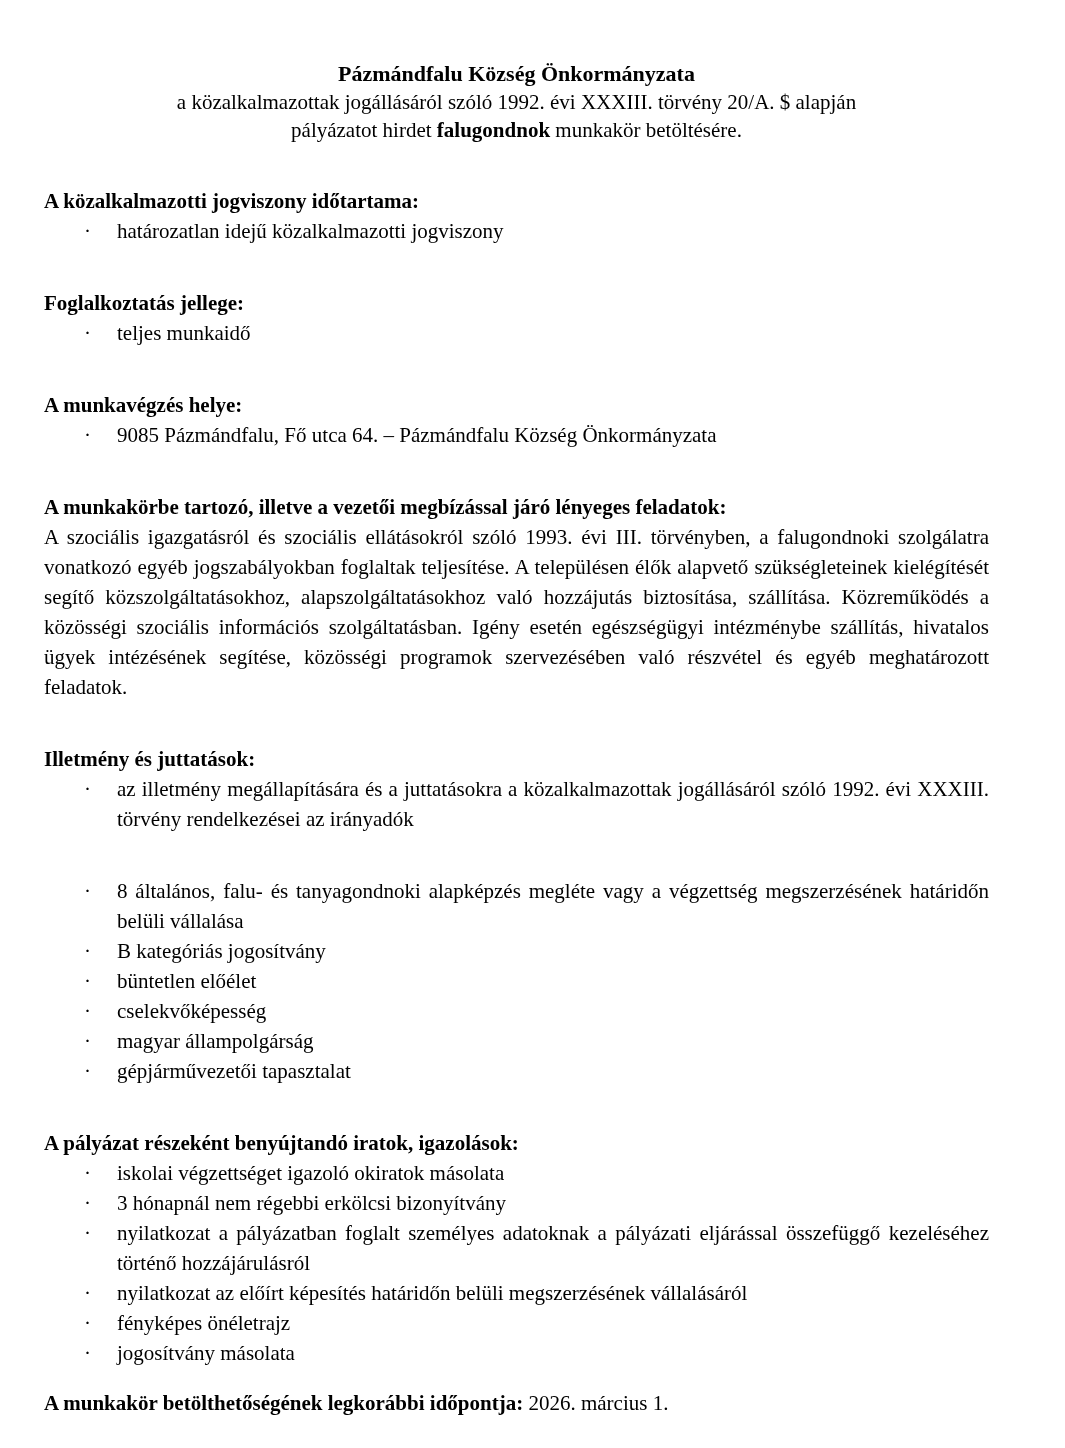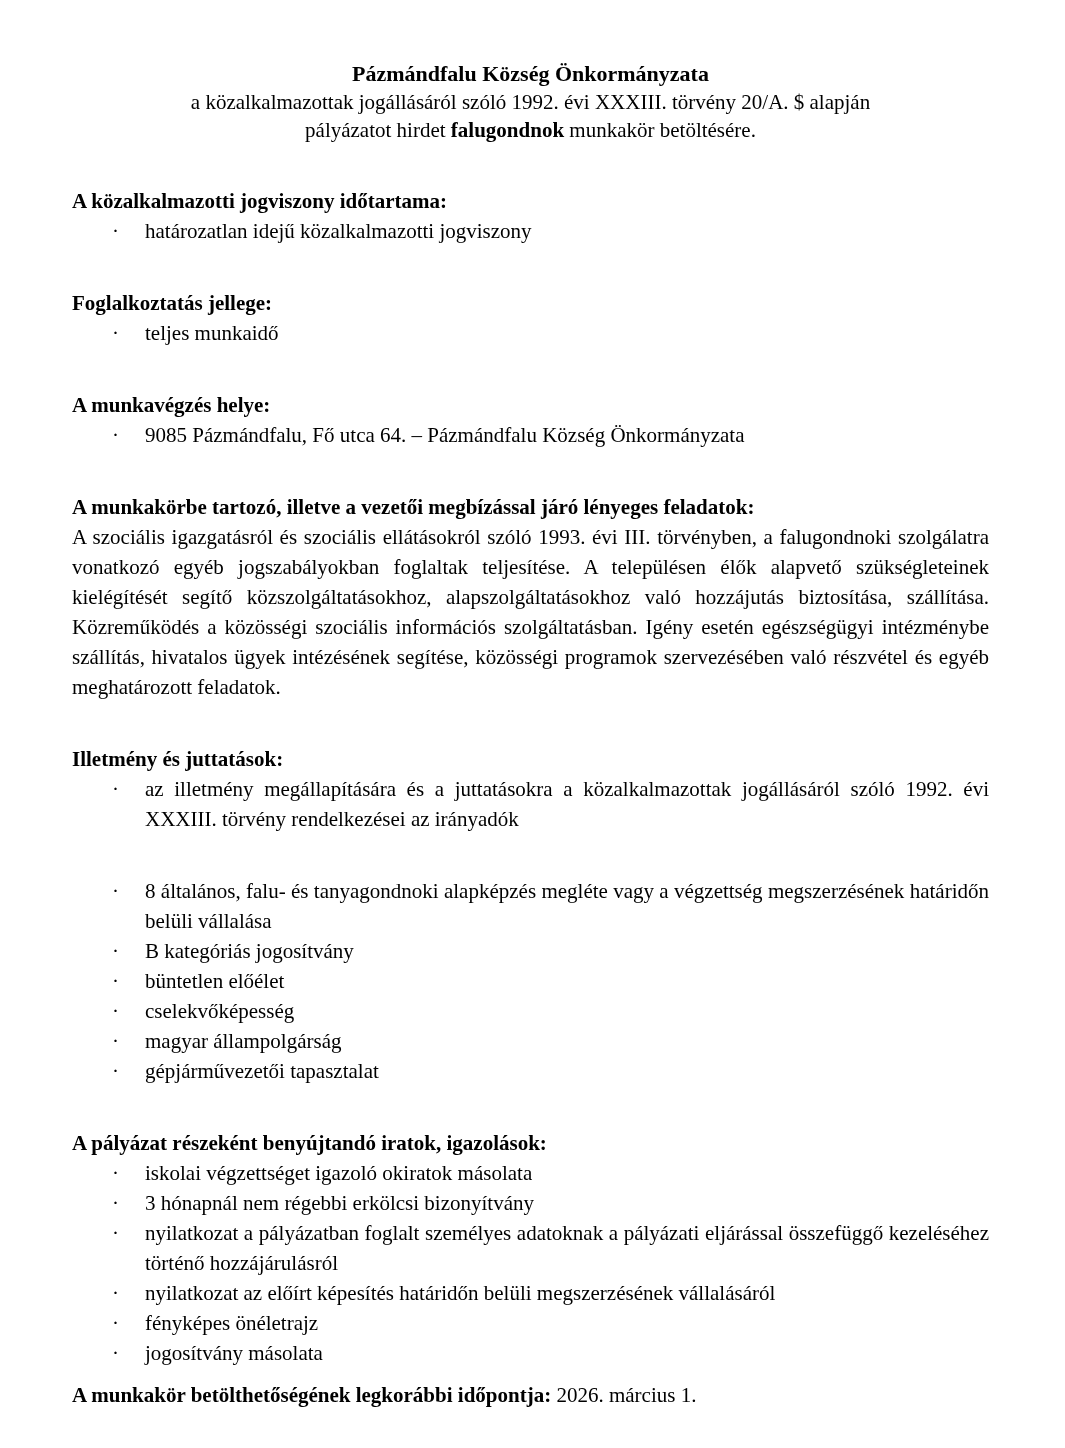--- a/index.html
+++ b/index.html
@@ -8,35 +8,35 @@
     height: 1448px;
     background: #ffffff;
     color: #000000;
     font-family: "Liberation Serif", "DejaVu Serif", serif;
     overflow: hidden;
   }
   .page {
     box-sizing: border-box;
     width: 1065px;
     height: 1052px;
-    padding: 60px 76px 10px 72px;
+    padding: 60px 76px 10px 44px;
     font-size: 21px;
     line-height: 30px;
   }
   .doc-header { text-align: center; line-height: 28px; }
   .doc-title { font-weight: bold; font-size: 22px; }
   .doc-subtitle { font-size: 21px; }
   .bold { font-weight: bold; }
   .section { margin-top: 42px; }
   .section-heading { font-weight: bold; }
   .section-paragraph { text-align: justify; }
   .bullet-item { display: flex; }
   .bullet-marker { flex: 0 0 33px; margin-left: 40px; }
   .bullet-text { flex: 1 1 auto; text-align: justify; }
-  .footer-line { margin-top: 12px; }
+  .footer-line { margin-top: 20px; }
   .footer-label { font-weight: bold; }
 </style>
 </head>
 <body>
 
 <div class="page">
 
   <header class="doc-header">
     <div class="doc-title">Pázmándfalu Község Önkormányzata</div>
     <div class="doc-subtitle">a közalkalmazottak jogállásáról szóló 1992. évi XXXIII. törvény 20/A. $ alapján</div>

